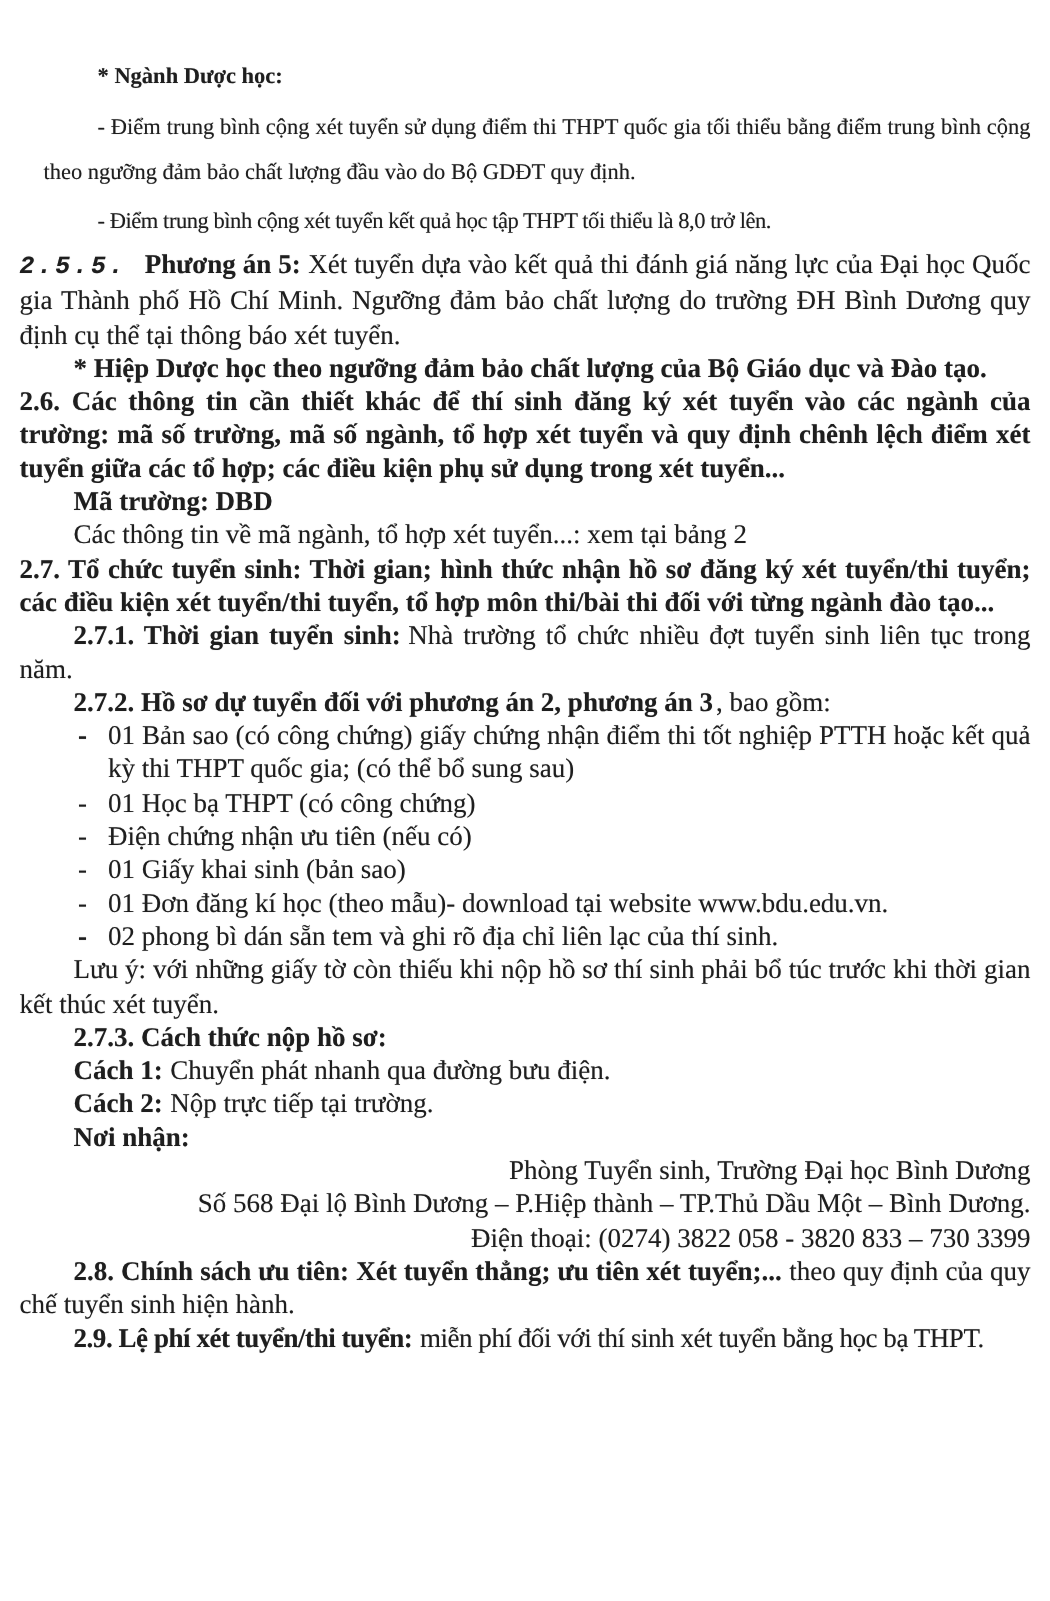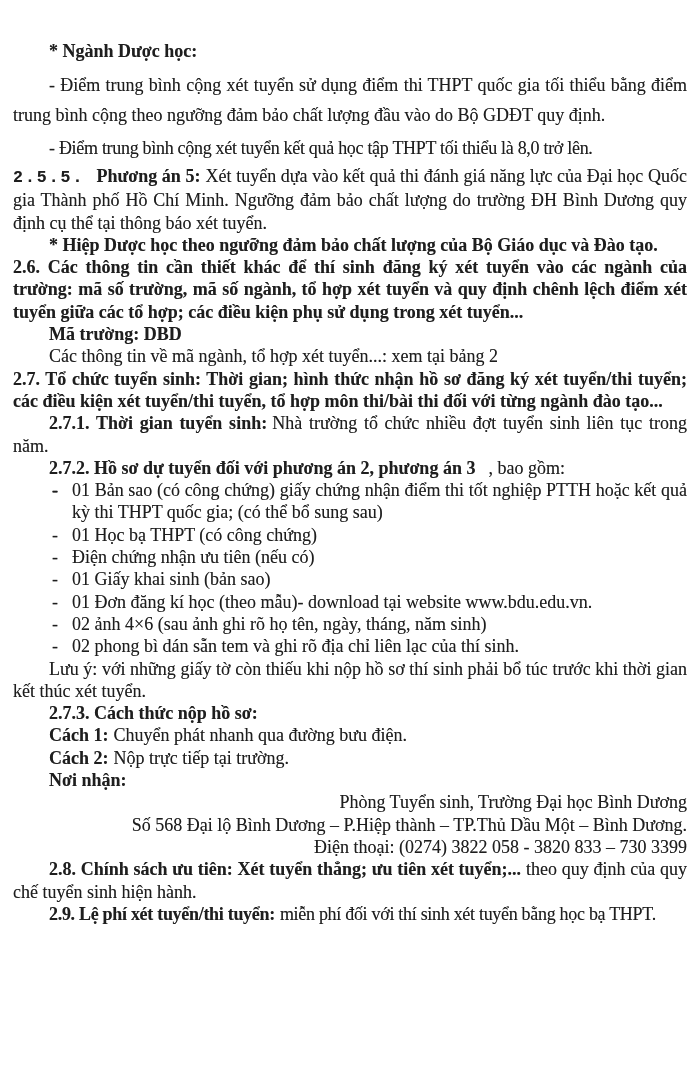--- a/index.html
+++ b/index.html
@@ -6,32 +6,32 @@
   body{
     width:700px;height:1067px;background:#ffffff;overflow:hidden;
     font-family:"Liberation Serif","DejaVu Serif",serif;
     color:#1e1e1e;
   }
   .page{
     padding:36px 13px 0 13px;
     text-shadow:0 0 .5px rgba(30,30,30,.45);
   }
   p{margin:0;}
-  .blockA{font-size:18px;line-height:30px;}
+  .blockA{font-size:15px;line-height:30px;margin-left:16px;}
   .main{font-size:18px;line-height:22.3px;}
   .j{text-align:justify;}
   .ind{text-indent:36px;}
   .b{font-weight:bold;}
   .tight{letter-spacing:-0.3px;}
   .num{
     font-family:"Liberation Mono","DejaVu Sans Mono",monospace;
-    font-weight:bold;letter-spacing:2px;margin-right:12px;font-size:16.5px;
+    font-weight:bold;letter-spacing:2px;margin-right:12px;font-size:16.5px;font-style:italic;
   }
   .lbl{margin-right:5px;}
-  .lbl.nogap{margin-right:13px;}
+  .lbl.nogap{margin-right:2px;}
   .bullet{position:relative;padding-left:59px;text-align:justify;}
   .bm{position:absolute;left:39px;top:0;}
   .center{text-align:right;}
   .mt4{margin-top:4px;}
   .mt3{margin-top:3px;}
   .mt2{margin-top:2px;}
 </style>
 </head>
 <body>
 
@@ -80,21 +80,21 @@
       <div class="bullet">
         <span class="bm">-</span><span>Điện chứng nhận ưu tiên (nếu có)</span>
       </div>
       <div class="bullet">
         <span class="bm">-</span><span>01 Giấy khai sinh (bản sao)</span>
       </div>
       <div class="bullet">
         <span class="bm">-</span><span>01 Đơn đăng kí học (theo mẫu)- download tại website www.bdu.edu.vn.</span>
       </div>
       <div class="bullet">
-        <span class="bm">-</span><span>02 ảnh 4×6 (sau ảnh ghi rõ họ tên, ngày, tháng, năm sinh)</span>
+        <span class="bm">-</span>
       </div>
       <div class="bullet">
         <span class="bm">-</span><span>02 phong bì dán sẵn tem và ghi rõ địa chỉ liên lạc của thí sinh.</span>
       </div>
     </div>
 
     <p class="j ind">Lưu ý: với những giấy tờ còn thiếu khi nộp hồ sơ thí sinh phải bổ túc trước khi thời gian kết thúc xét tuyển.</p>
 
     <p class="b ind">2.7.3. Cách thức nộp hồ sơ:</p>
 

